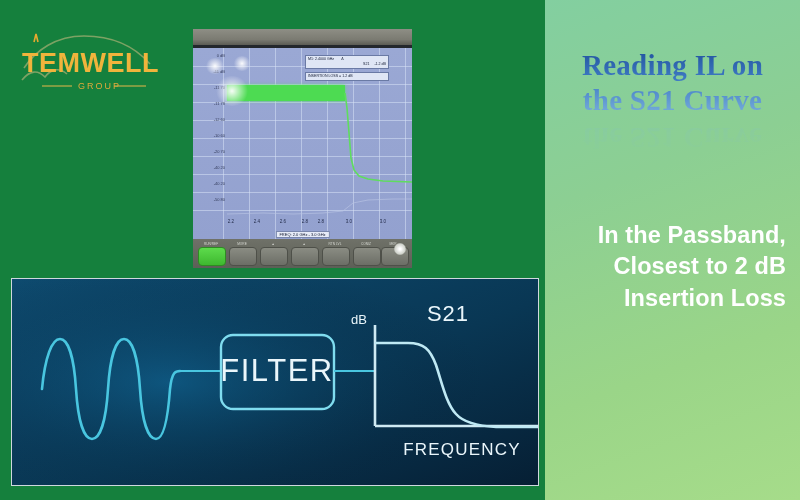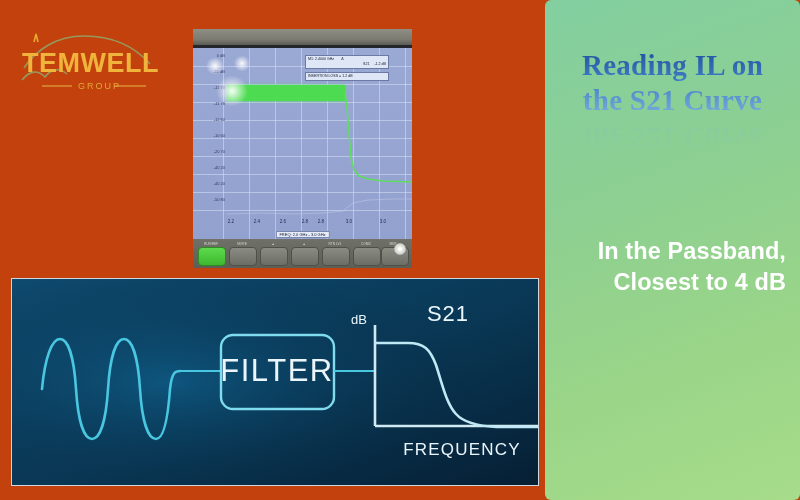--- a/index.html
+++ b/index.html
@@ -1,20 +1,20 @@
 <!DOCTYPE html>
 <html><head>
 <meta charset="utf-8">
 <style>
   html,body{margin:0;padding:0;}
   body{
     width:800px;height:500px;overflow:hidden;background:#ffffff;
     font-family:"Liberation Sans", sans-serif;
   }
-  .page{position:relative;width:800px;height:500px;background:#c2410c;}
+  .page{position:relative;width:800px;height:500px;background:#15803d;}
 
   
   .logo{position:absolute;left:14px;top:22px;width:160px;height:70px;}
   .logo svg{display:block;}
 
   
   .vna{
     position:absolute;left:193px;top:29px;width:219px;height:239px;
     background:#7c8b9e;overflow:hidden;
   }
@@ -92,42 +92,41 @@
     border:1px solid #cfd8de;overflow:hidden;
   }
   .diagram svg{display:block;}
   .dg-text{fill:#eaf6fb;font-family:"Liberation Sans", sans-serif;}
 
   
   .rightpanel{
     position:absolute;left:545px;top:0;width:255px;height:500px;
     background:linear-gradient(160deg,#83cfa0 0%,#8ccf93 35%,#9ad588 70%,#a6dc8a 100%);
     overflow:hidden;
-    border-radius:6px;
   }
   .headline{
     position:absolute;left:0;right:0;top:48px;text-align:center;
     font-family:"Liberation Serif", serif;font-weight:bold;font-size:29px;
     line-height:1.22;letter-spacing:.3px;
     background:linear-gradient(180deg,#1f4f9b 0%,#3f7cc4 45%,#7fb4de 100%);
     -webkit-background-clip:text;background-clip:text;color:transparent;
     -webkit-text-fill-color:transparent;
     text-shadow:none;
   }
   .headline-reflect{
     position:absolute;left:0;right:0;top:48px;text-align:center;
     font-family:"Liberation Serif", serif;font-weight:bold;font-size:29px;
     line-height:1.22;letter-spacing:.3px;color:#7fb9e0;opacity:.28;
     transform:scaleY(-1) translateY(-100%);
     -webkit-mask-image:linear-gradient(to top,rgba(0,0,0,.55),rgba(0,0,0,0) 55%);
     mask-image:linear-gradient(to top,rgba(0,0,0,.55),rgba(0,0,0,0) 55%);
     pointer-events:none;
   }
   .body-copy{
-    position:absolute;right:14px;top:236px;width:228px;
+    position:absolute;right:14px;top:220px;width:228px;
     text-align:right;color:#ffffff;font-size:23.5px;font-weight:bold;
     line-height:1.33;letter-spacing:.1px;
   }
   .body-copy div{white-space:nowrap;}
 </style>
 </head>
 <body>
 
 <div class="page">
 
@@ -279,17 +278,18 @@
       <div>Reading IL on</div>
       <div>the S21 Curve</div>
     </div>
     <div class="headline">
       <div>Reading IL on</div>
       <div>the S21 Curve</div>
     </div>
 
     <div class="body-copy">
       <div>In the Passband,</div>
-      <div>Closest to 4 dB</div>
+      <div>Closest to 2 dB</div>
+      <div>Insertion Loss</div>
     </div>
   </div>
 
 </div>
 
 </body></html>

